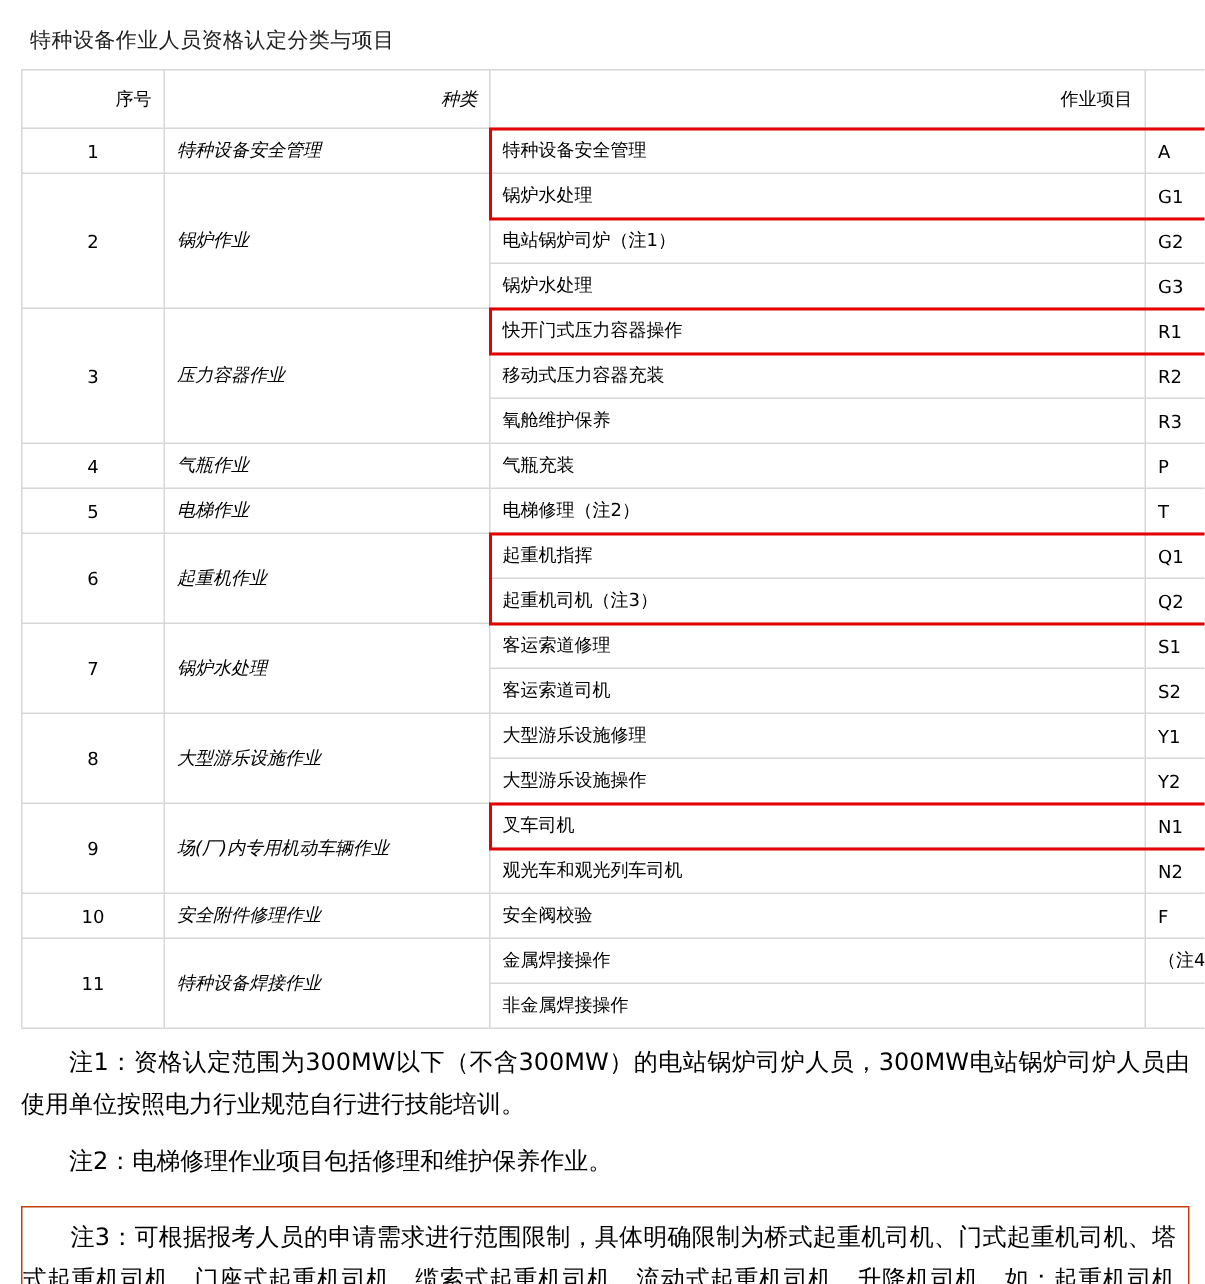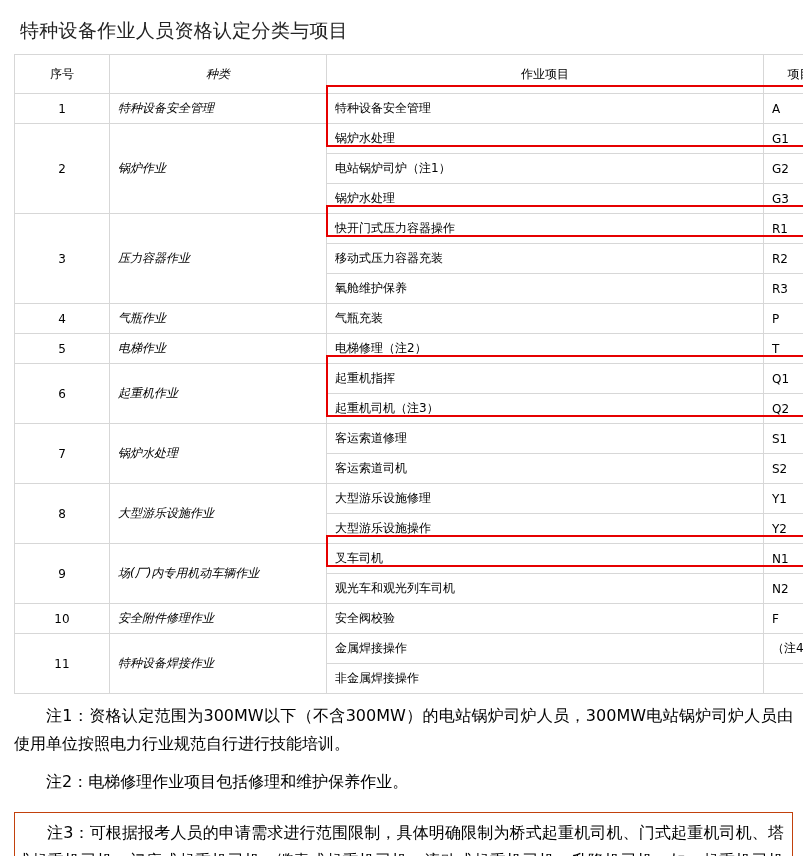--- a/index.html
+++ b/index.html
@@ -14,21 +14,21 @@
     color: #000000;
     font-size: 12px;
     position: relative;
     overflow: hidden;
   }
   .page {
     padding: 14px 12px 0 12px;
     box-sizing: border-box;
   }
   .doc-title {
-    font-size: 19px;
+    font-size: 14px;
     color: #222;
     margin: 4px 0 10px 8px;
     letter-spacing: 0.3px;
   }
   table.main {
     border-collapse: collapse;
     width: 779px;
     margin-left: 2px;
     table-layout: fixed;
   }
@@ -36,21 +36,21 @@
     border: 1px solid #d7d7d7;
     font-size: 12px;
     padding: 6px 8px;
     vertical-align: middle;
     color: #000;
     font-weight: normal;
     background: #fff;
   }
   table.main th {
     height: 26px;
-    text-align: center;
+    text-align: right;
   }
   .col-no { width: 78px; text-align: center; }
   .col-kind { width: 200px; font-style: italic; }
   .col-item { width: 420px; }
   .col-code { width: 79px; }
   td.center { text-align: center; }
   .rowh { height: 28px; }
 
   
   .hl {

